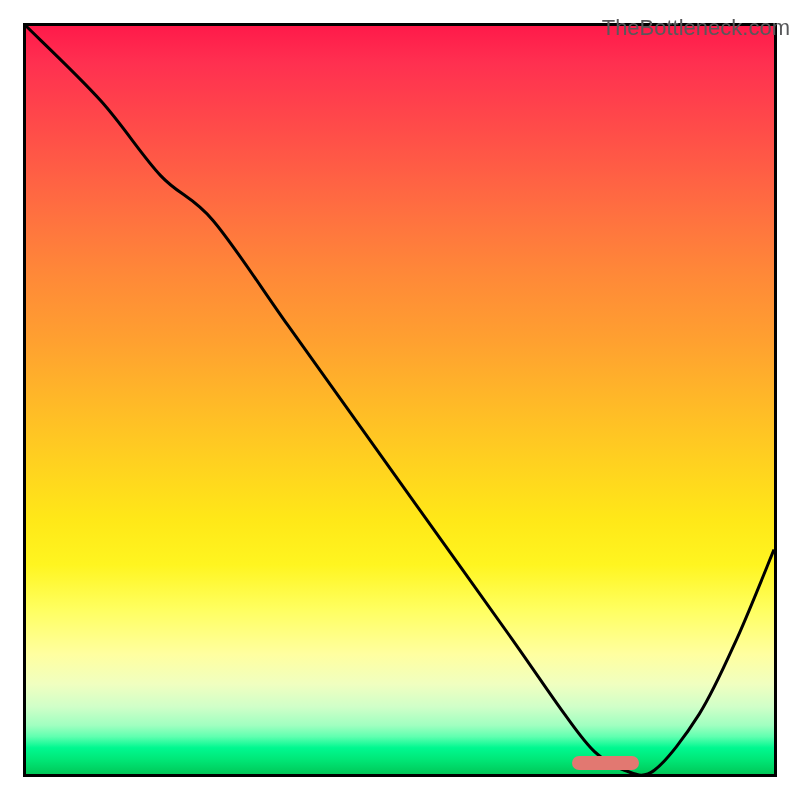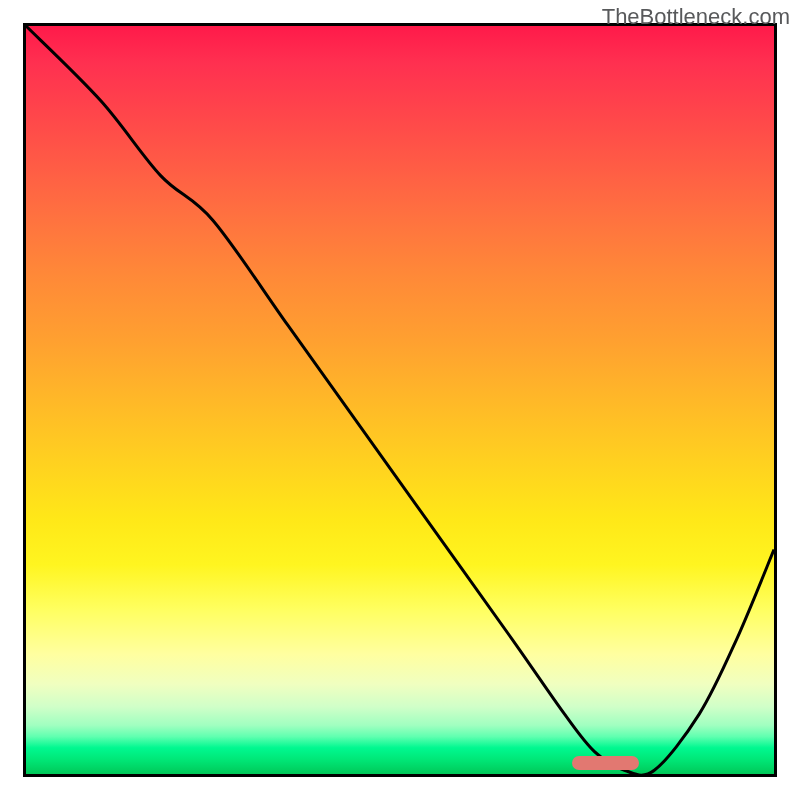--- a/index.html
+++ b/index.html
@@ -6,21 +6,21 @@
     margin: 0;
     padding: 0;
     width: 800px;
     height: 800px;
     background: #ffffff;
     position: relative;
     font-family: Arial, sans-serif;
   }
   .watermark {
     position: absolute;
-    top: 4px;
+    top: 15px;
     right: 10px;
     font-size: 22px;
     color: #58595b;
     font-weight: normal;
     z-index: 10;
   }
   .plot-area {
     position: absolute;
     left: 23px;
     top: 23px;

